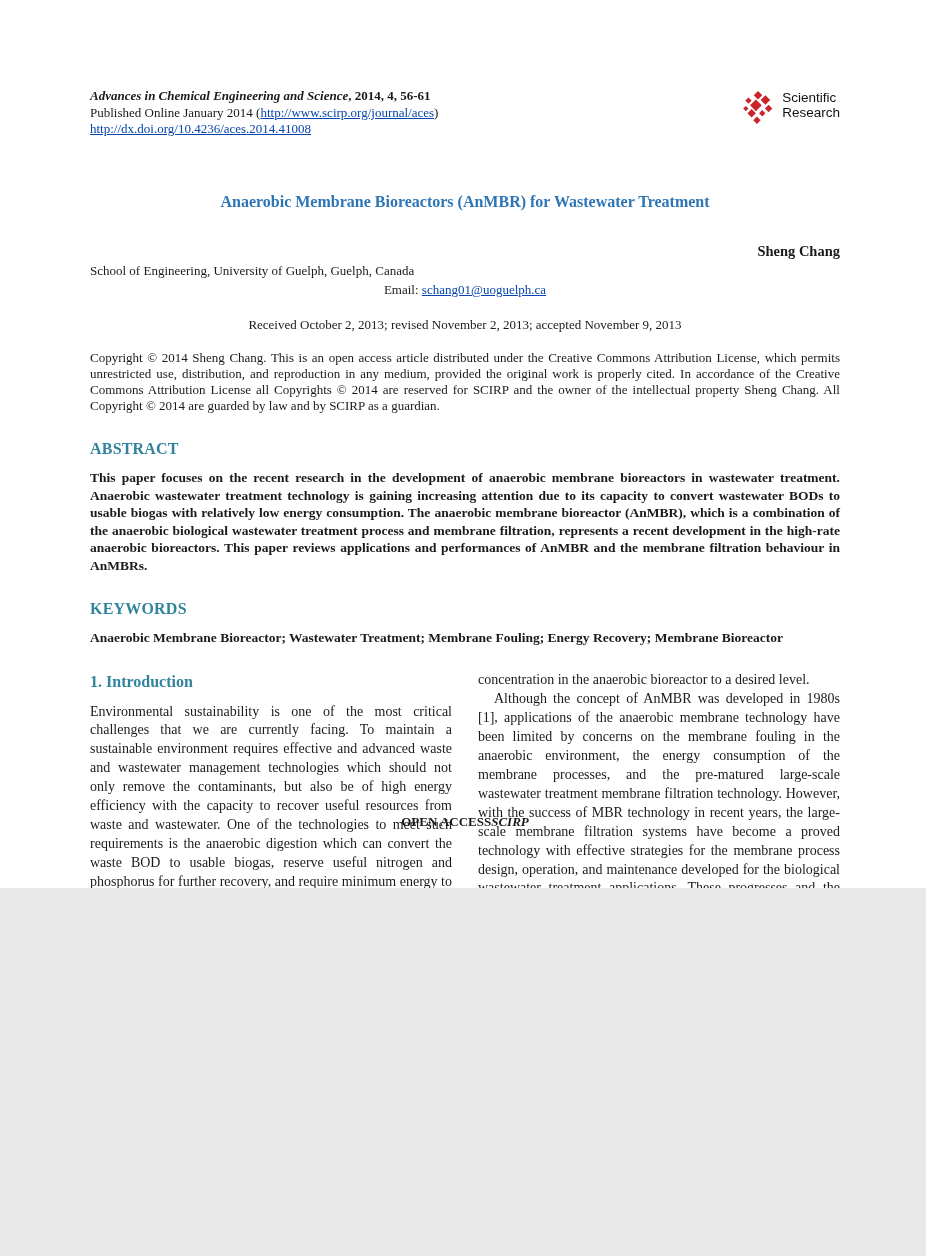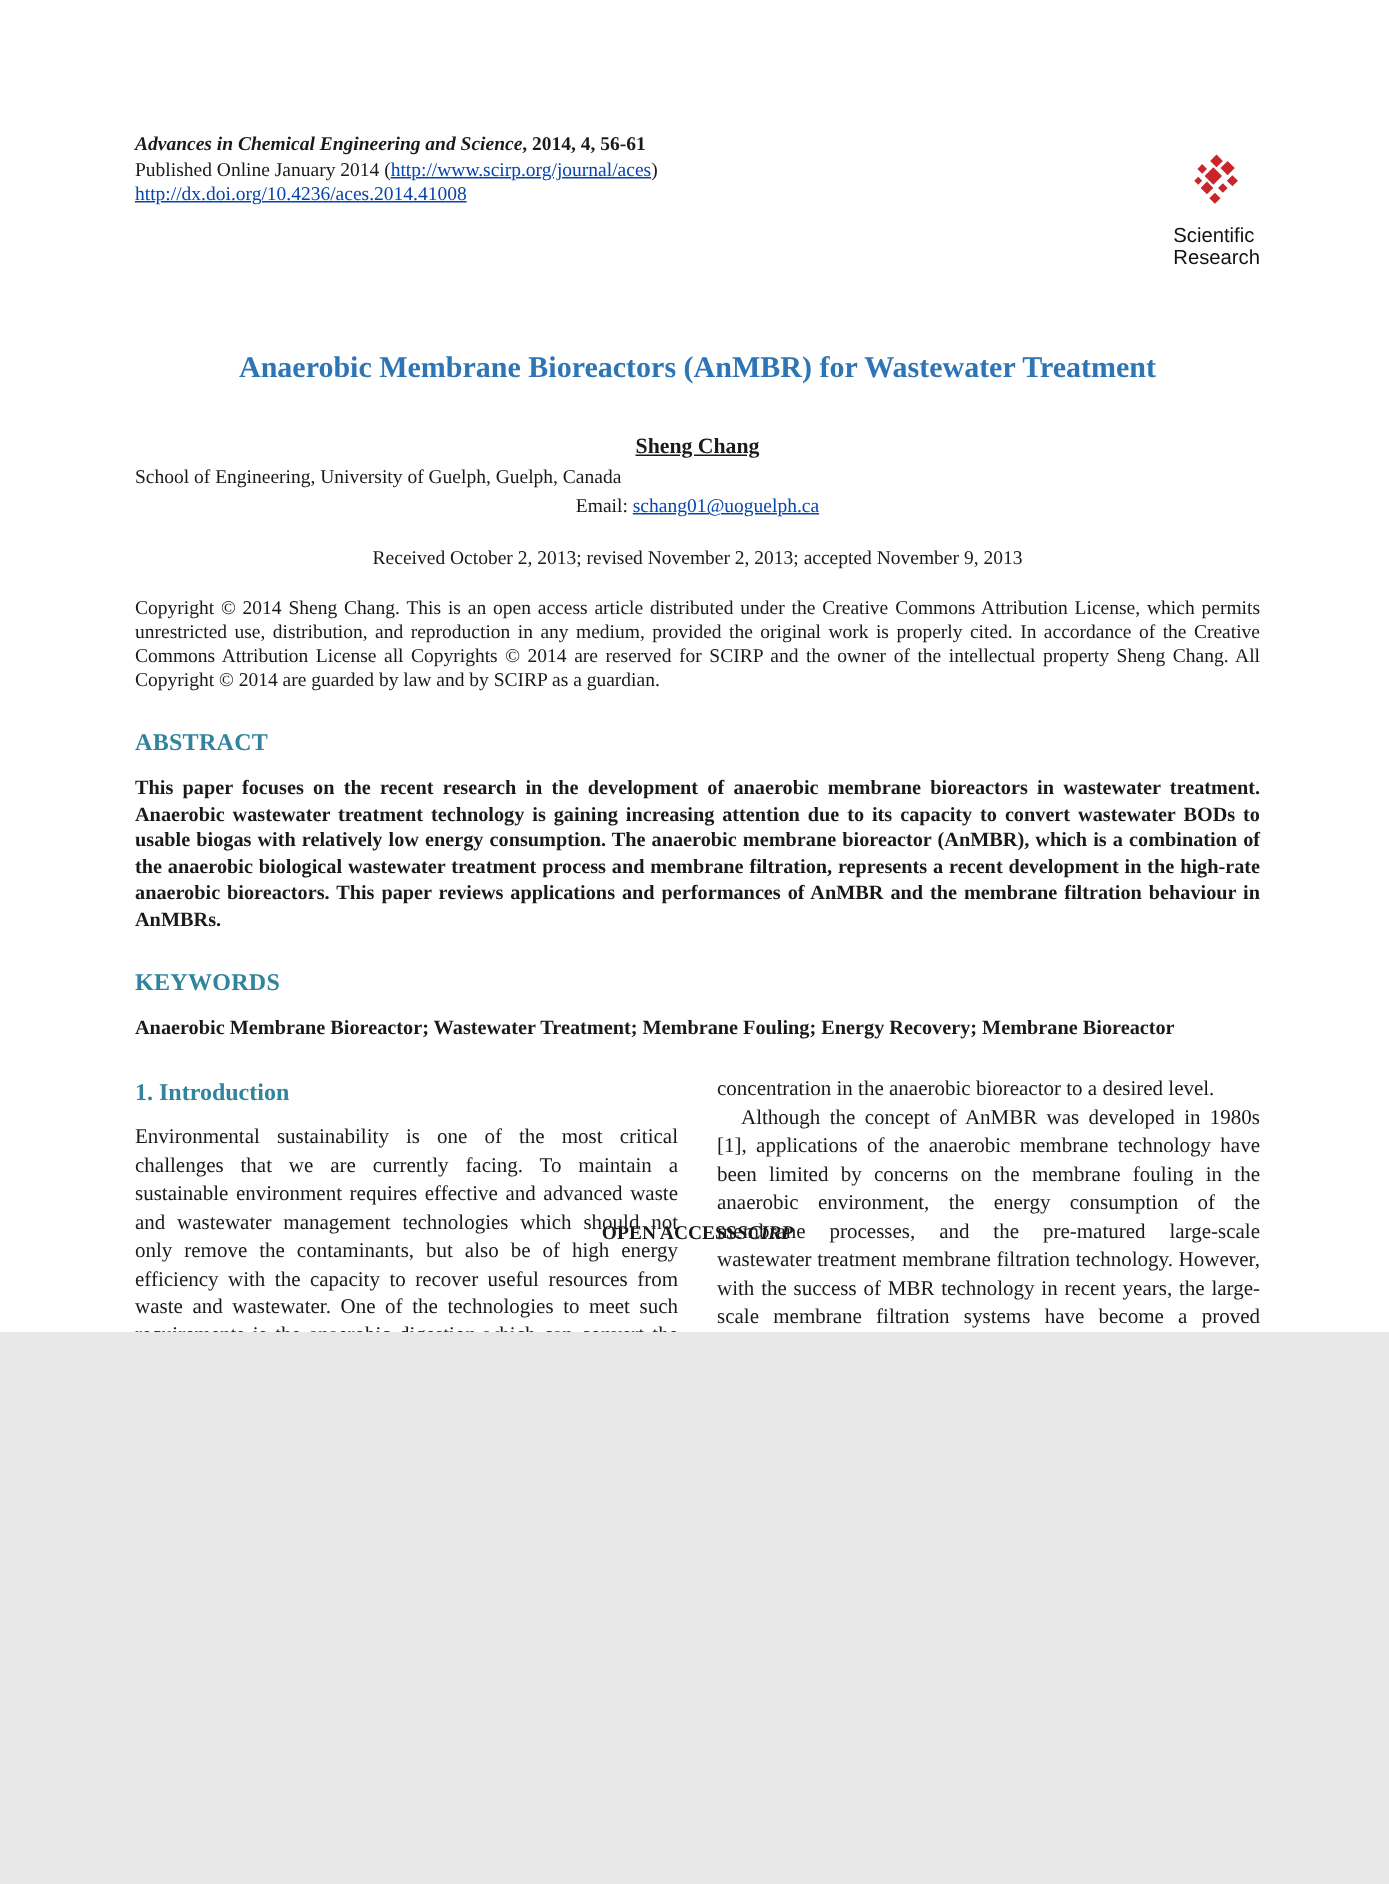--- a/index.html
+++ b/index.html
@@ -19,34 +19,34 @@
     font-family:"Liberation Serif", serif;
     color:var(--text);
     padding:88px 86px 0 90px;
   }
   
   .hdr{display:flex;justify-content:space-between;align-items:flex-start;}
   .hdr-left{font-size:13px;line-height:1.28;}
   .jname{font-weight:bold;font-style:italic;}
   .jrest{font-weight:bold;}
   .link{color:var(--link);text-decoration:underline;cursor:pointer;}
-  .logo{display:flex;align-items:center;gap:6px;margin-top:14px;flex-direction:column;}
+  .logo{display:flex;align-items:flex-start;gap:6px;margin-top:2px;}
   .logo-text{font-family:"Liberation Sans", sans-serif;font-size:13.5px;line-height:1.12;color:#111;font-weight:500;}
   
   .title{
     margin:52px auto 0 auto;
     text-align:center;
     color:var(--title);
-    font-size:20px;
+    font-size:16px;
     font-weight:bold;
     line-height:1.45;
     max-width:620px;
   }
   
-  .author{margin-top:30px;text-align:center;font-size:14.5px;font-weight:bold;text-decoration:underline;}
+  .author{margin-top:30px;text-align:right;font-size:14.5px;font-weight:bold;}
   .affil{margin-top:3px;text-align:left;font-size:13px;}
   .email{margin-top:3px;text-align:center;font-size:13px;}
   .dates{margin-top:19px;text-align:center;font-size:13px;}
   .copyright{margin-top:17px;font-size:13px;line-height:1.23;text-align:justify;}
   
   .sec-head{margin-top:26px;color:var(--heading);font-size:16px;font-weight:bold;letter-spacing:.2px;}
   .abs-text{margin-top:11px;font-size:13.5px;font-weight:bold;line-height:1.3;text-align:justify;}
   .kw-text{margin-top:11px;font-size:13.5px;font-weight:bold;line-height:1.3;text-align:left;}
   
   .cols{display:flex;gap:26px;margin-top:24px;}

